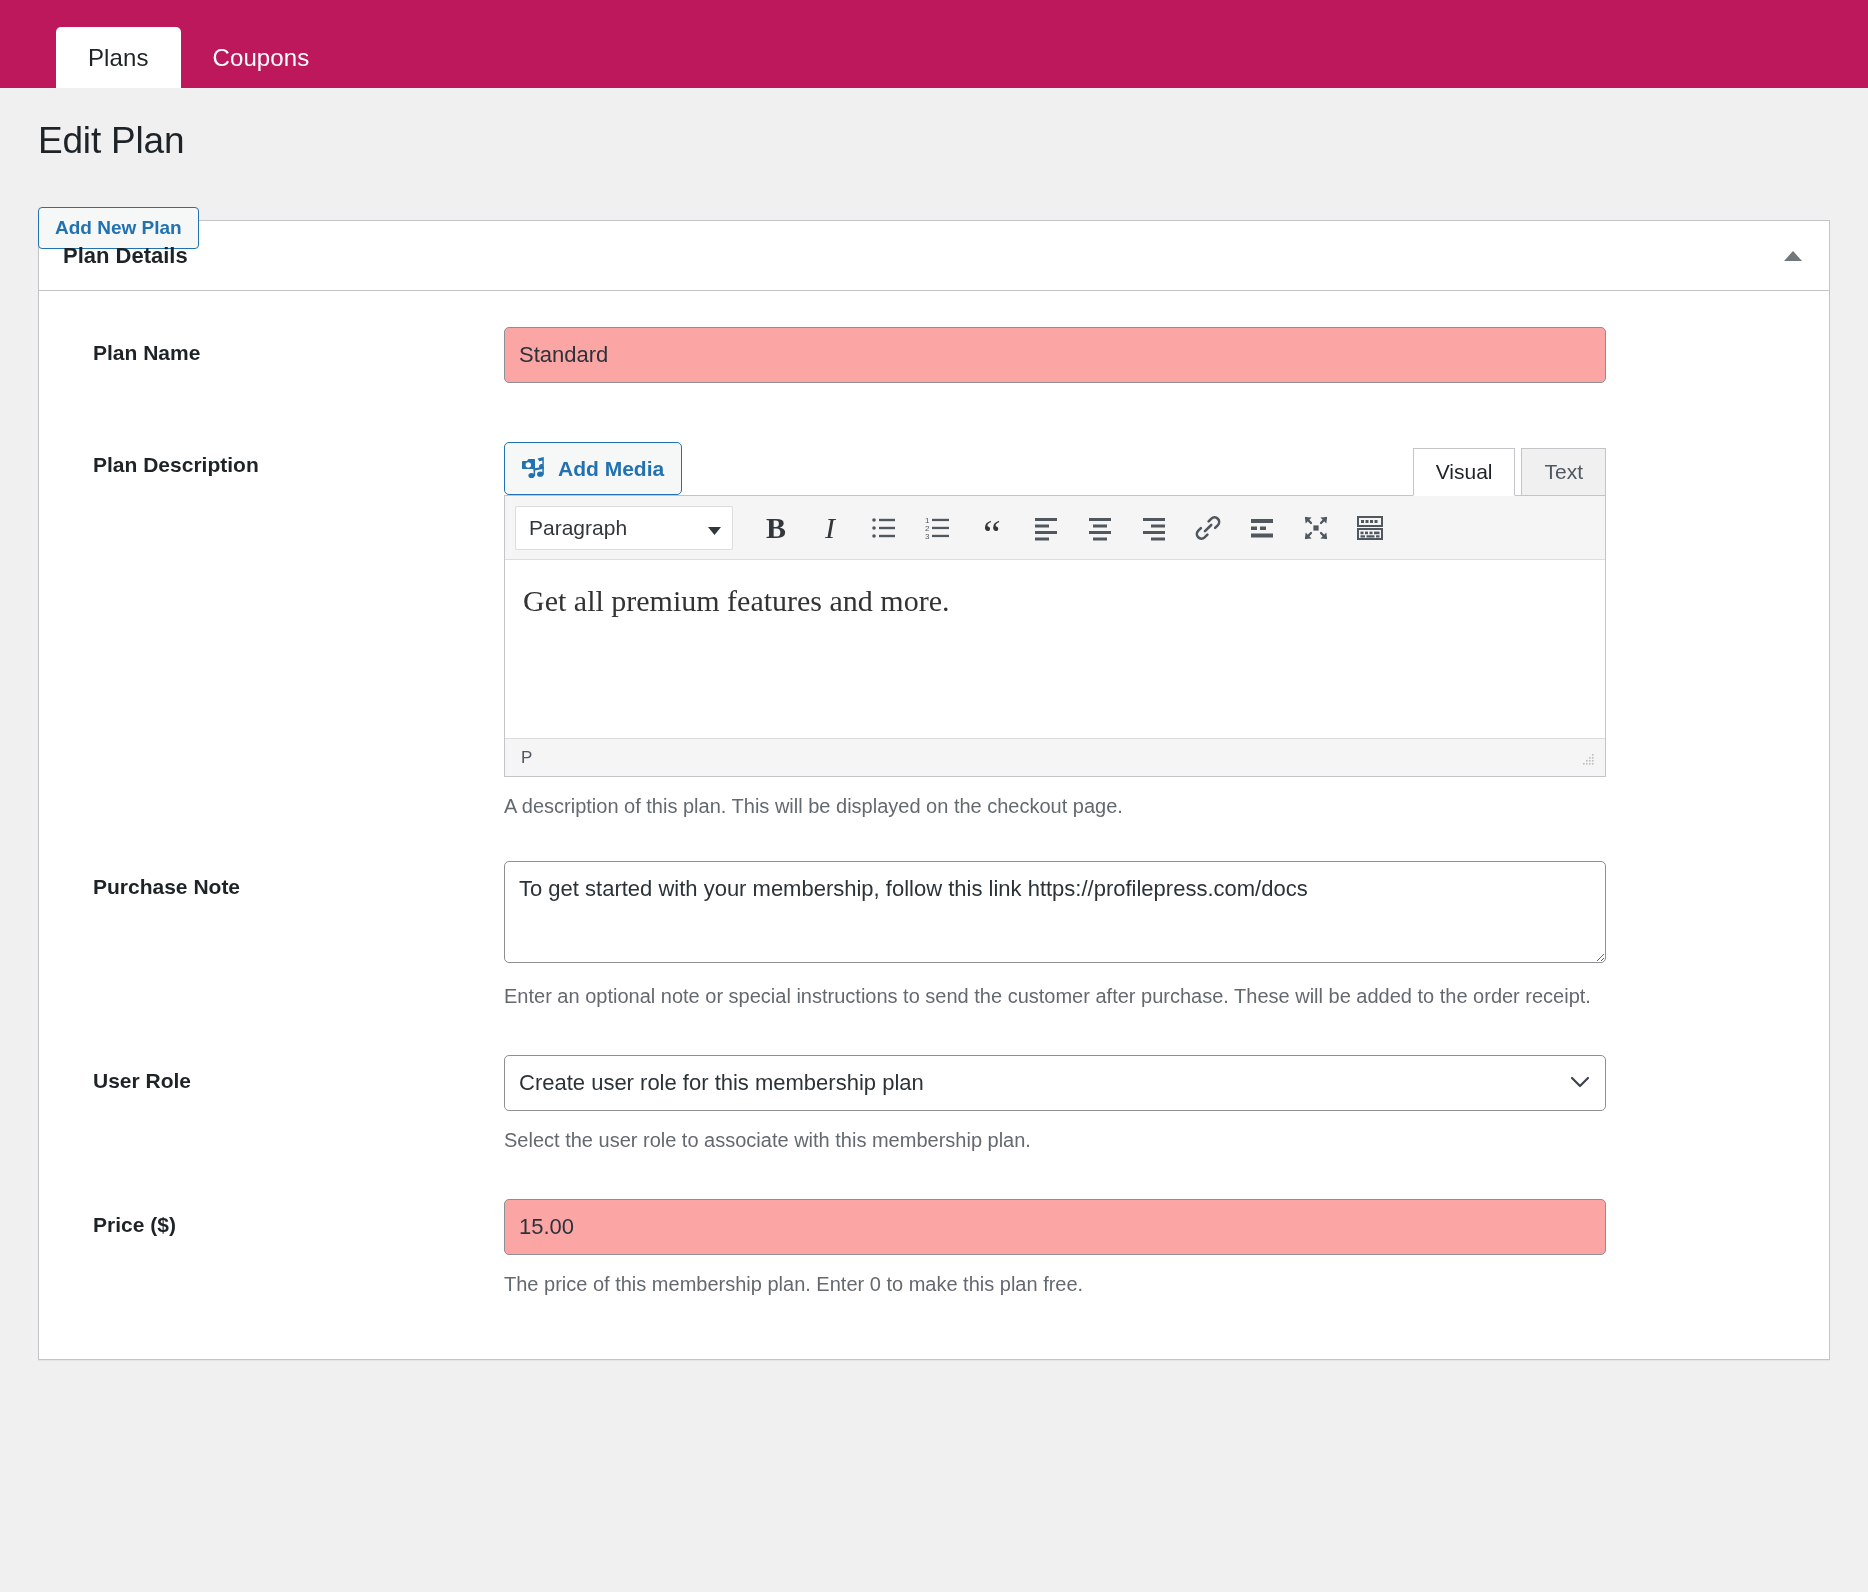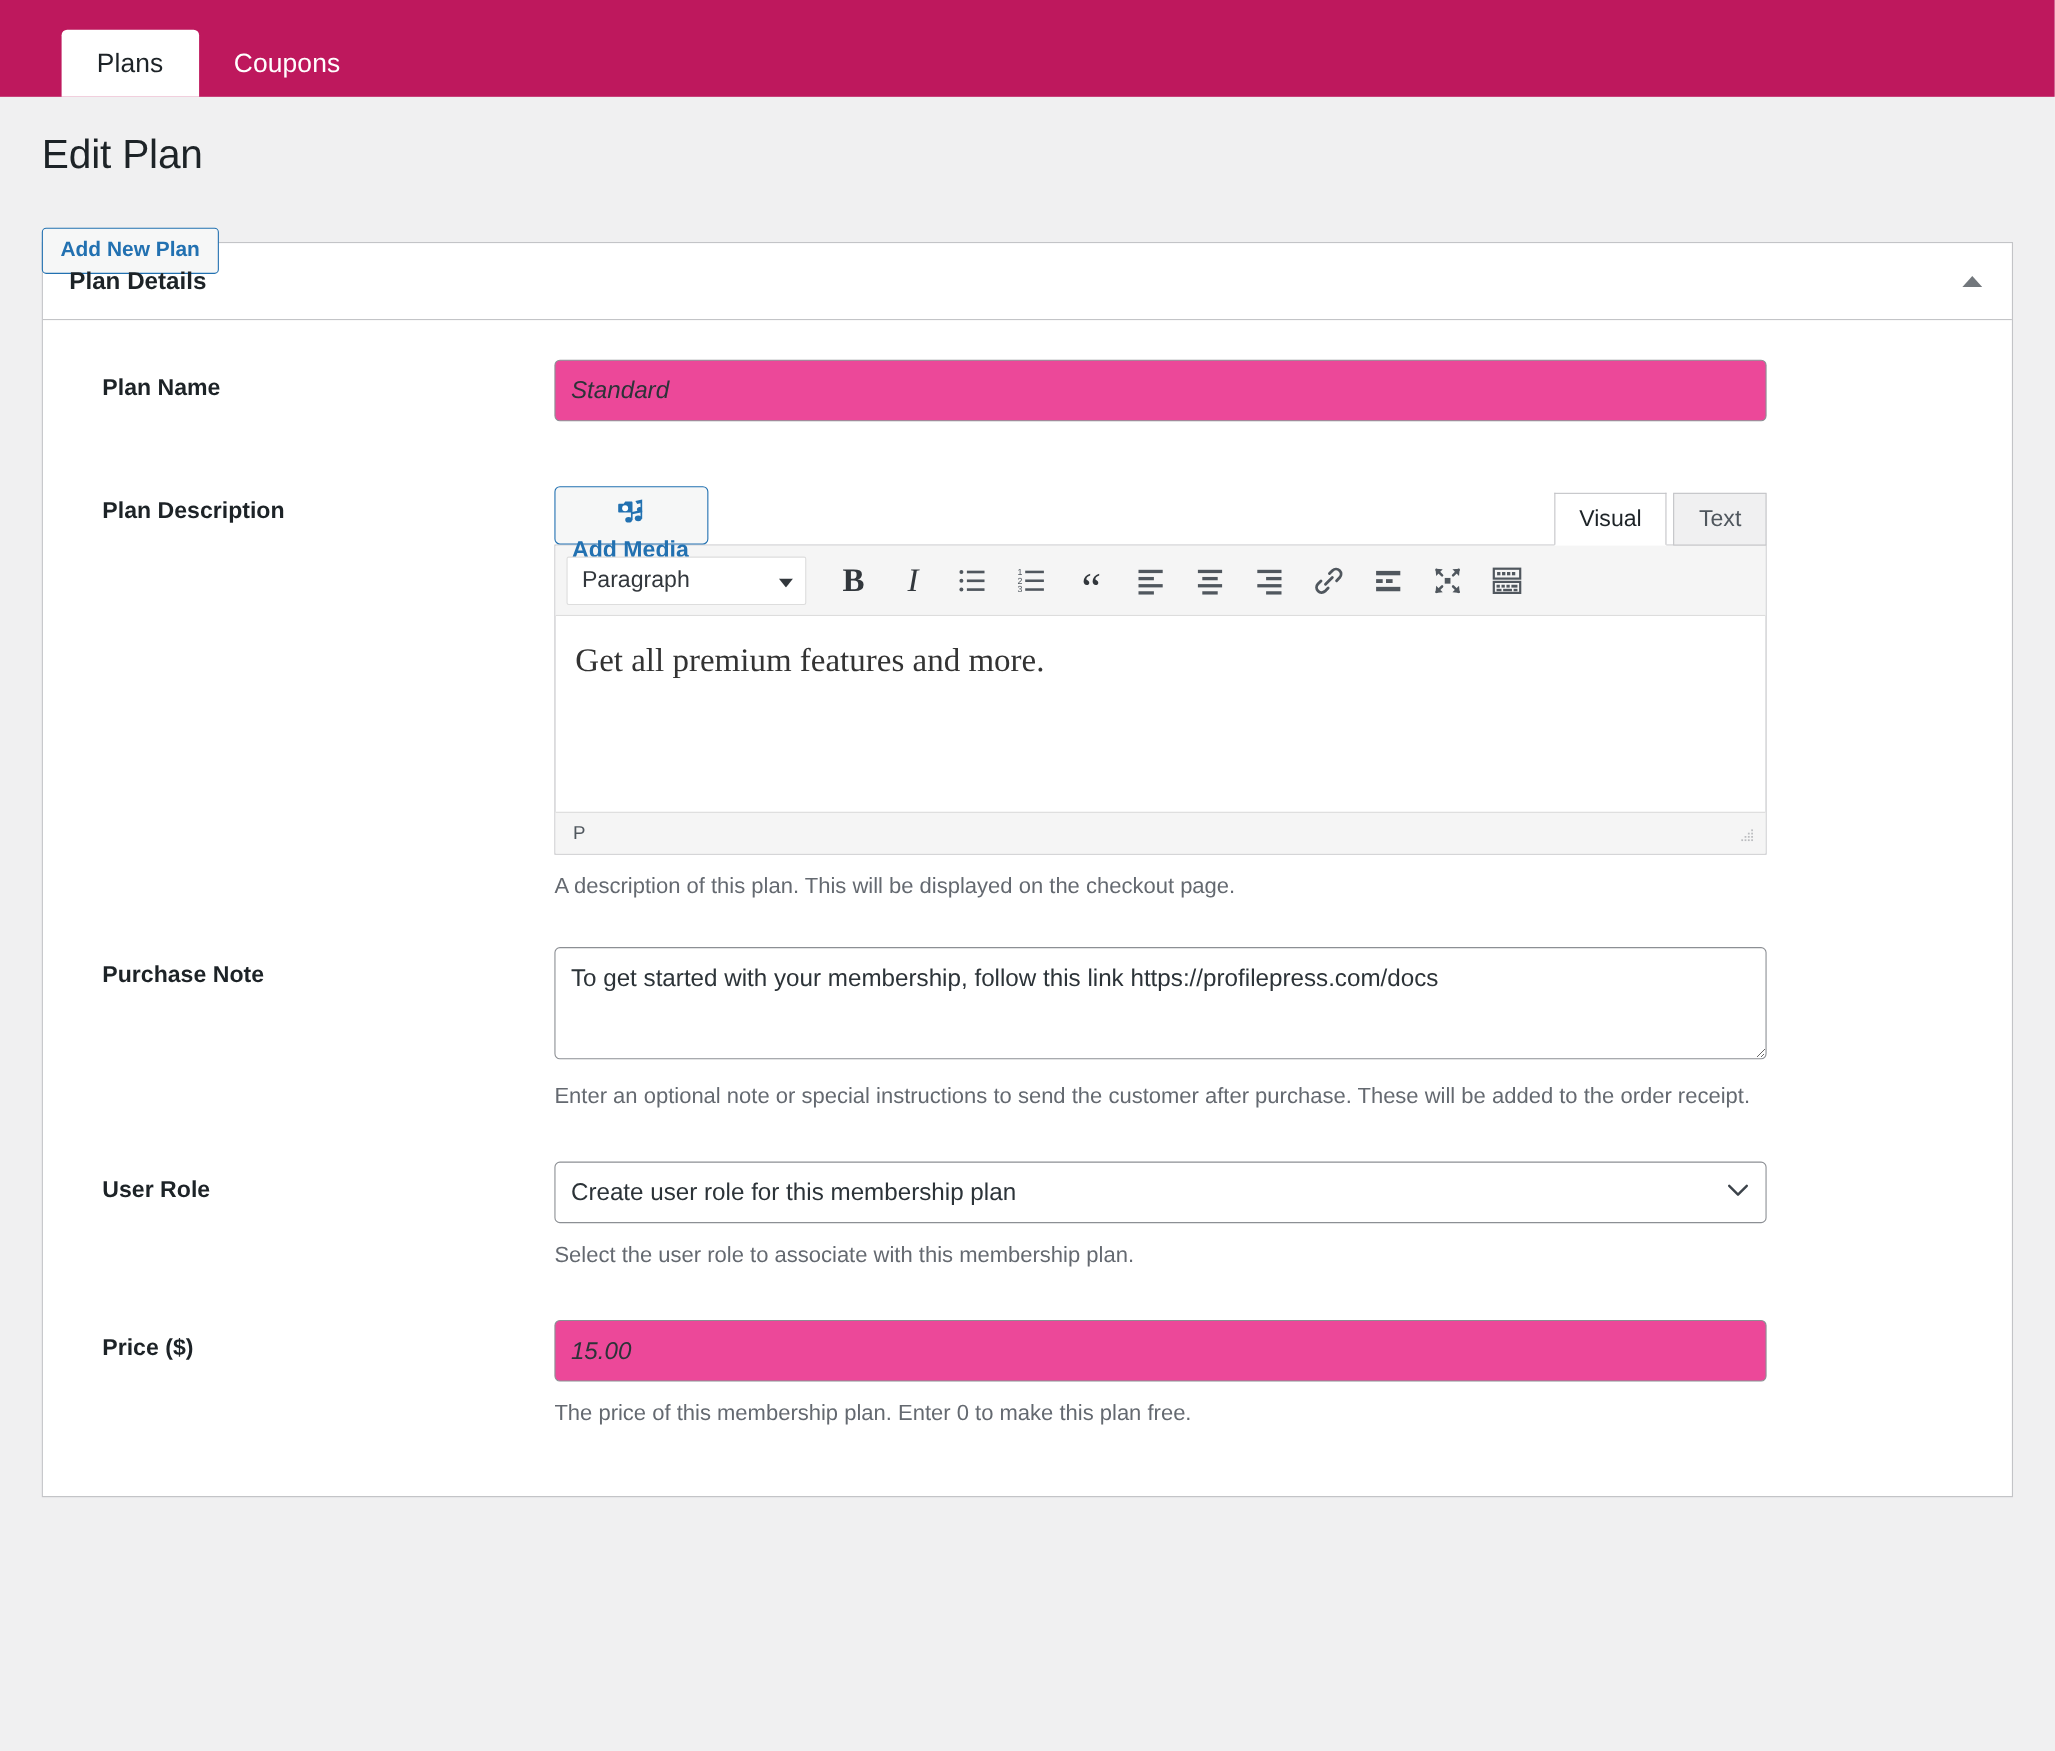--- a/index.html
+++ b/index.html
@@ -109,23 +109,22 @@
 
   .text-input {
     width: 1102px;
     height: 56px;
     border: 1px solid #8c8f94;
     border-radius: 5px;
     font-size: 22px;
     color: #2c3338;
     padding: 0 14px;
     font-family: "Liberation Sans", sans-serif;
-    background: #ec4899;
+    background: #fca5a5;
     outline: none;
-    font-style: italic;
   }
 
   .helper {
     font-size: 20px;
     color: #646970;
     line-height: 1.5;
     margin-top: 14px;
     max-width: 1230px;
   }
 
@@ -180,21 +179,20 @@
     border: 1px solid #2271b1;
     border-radius: 5px;
     background: #f6f7f7;
     color: #2271b1;
     font-size: 21px;
     font-weight: bold;
     padding: 10px 17px 11px 15px;
     cursor: pointer;
     line-height: 1;
     height: 53px;
-    flex-direction: column;
   }
   .addmedia svg { display: block; }
 
   .eds-tabs { display: flex; align-items: flex-end; gap: 0; margin-bottom: -1px; }
   .eds-tab {
     font-size: 21px;
     color: #50575e;
     padding: 12px 22px 13px 22px;
     border: 1px solid #c3c4c7;
     background: #f0f0f1;

